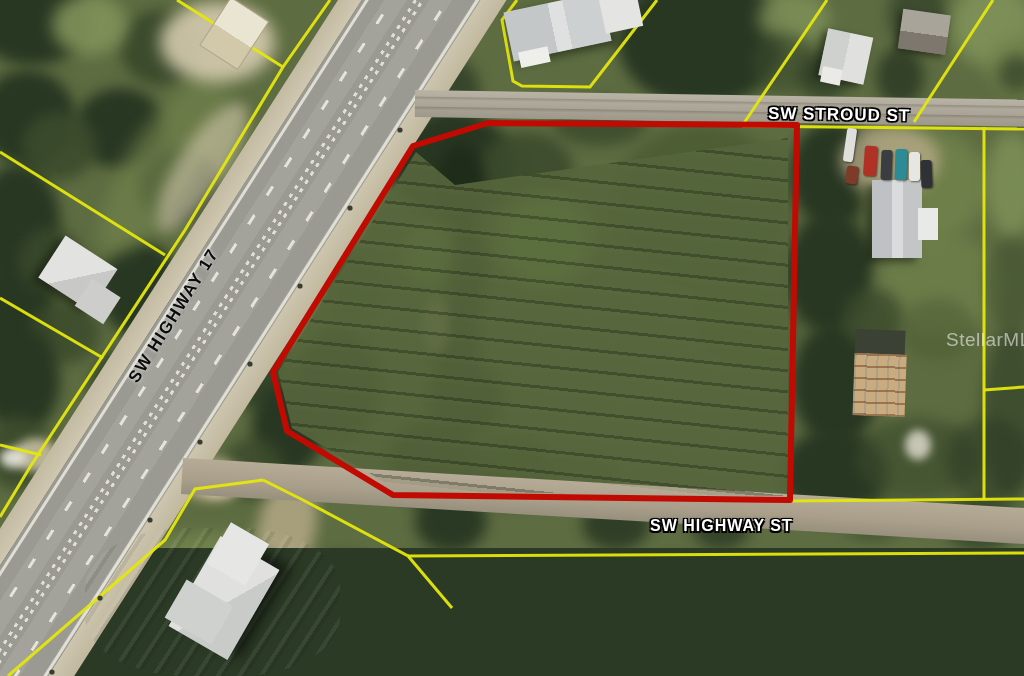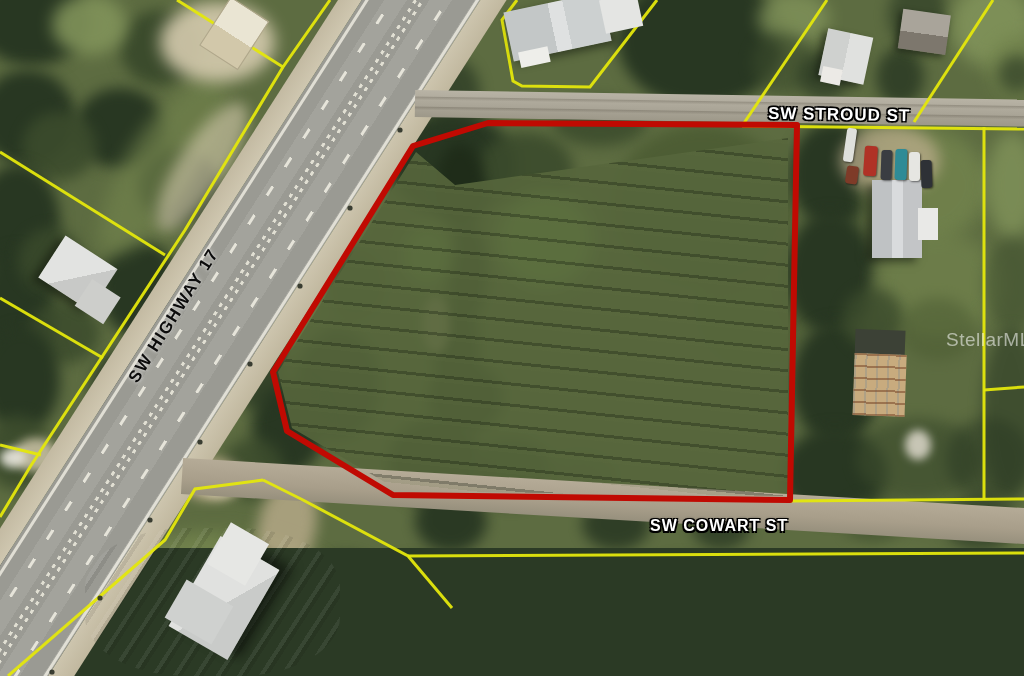--- a/index.html
+++ b/index.html
@@ -244,15 +244,15 @@
       <circle cx="300" cy="286" r="2.6" fill="#20261c" opacity=".85"></circle>
       <circle cx="250" cy="364" r="2.6" fill="#20261c" opacity=".85"></circle>
       <circle cx="200" cy="442" r="2.6" fill="#20261c" opacity=".85"></circle>
       <circle cx="150" cy="520" r="2.6" fill="#20261c" opacity=".85"></circle>
       <circle cx="100" cy="598" r="2.6" fill="#20261c" opacity=".85"></circle>
       <circle cx="52" cy="672" r="2.6" fill="#20261c" opacity=".85"></circle>
     </svg>
 
   <div class="street-label" id="highway-label" style="left:100px;top:312px;width:140px;text-align:center">SW HIGHWAY 17</div>
   <div class="street-label" style="left:768px;top:105px;transform:rotate(1deg)">SW STROUD ST</div>
-  <div class="street-label" style="left:650px;top:517px;font-size:16px">SW COWART ST</div>
+  <div class="street-label" style="left:650px;top:517px;font-size:16px">SW HIGHWAY ST</div>
   <div id="watermark">StellarMLS</div>
 </div>
 
 </body></html>

